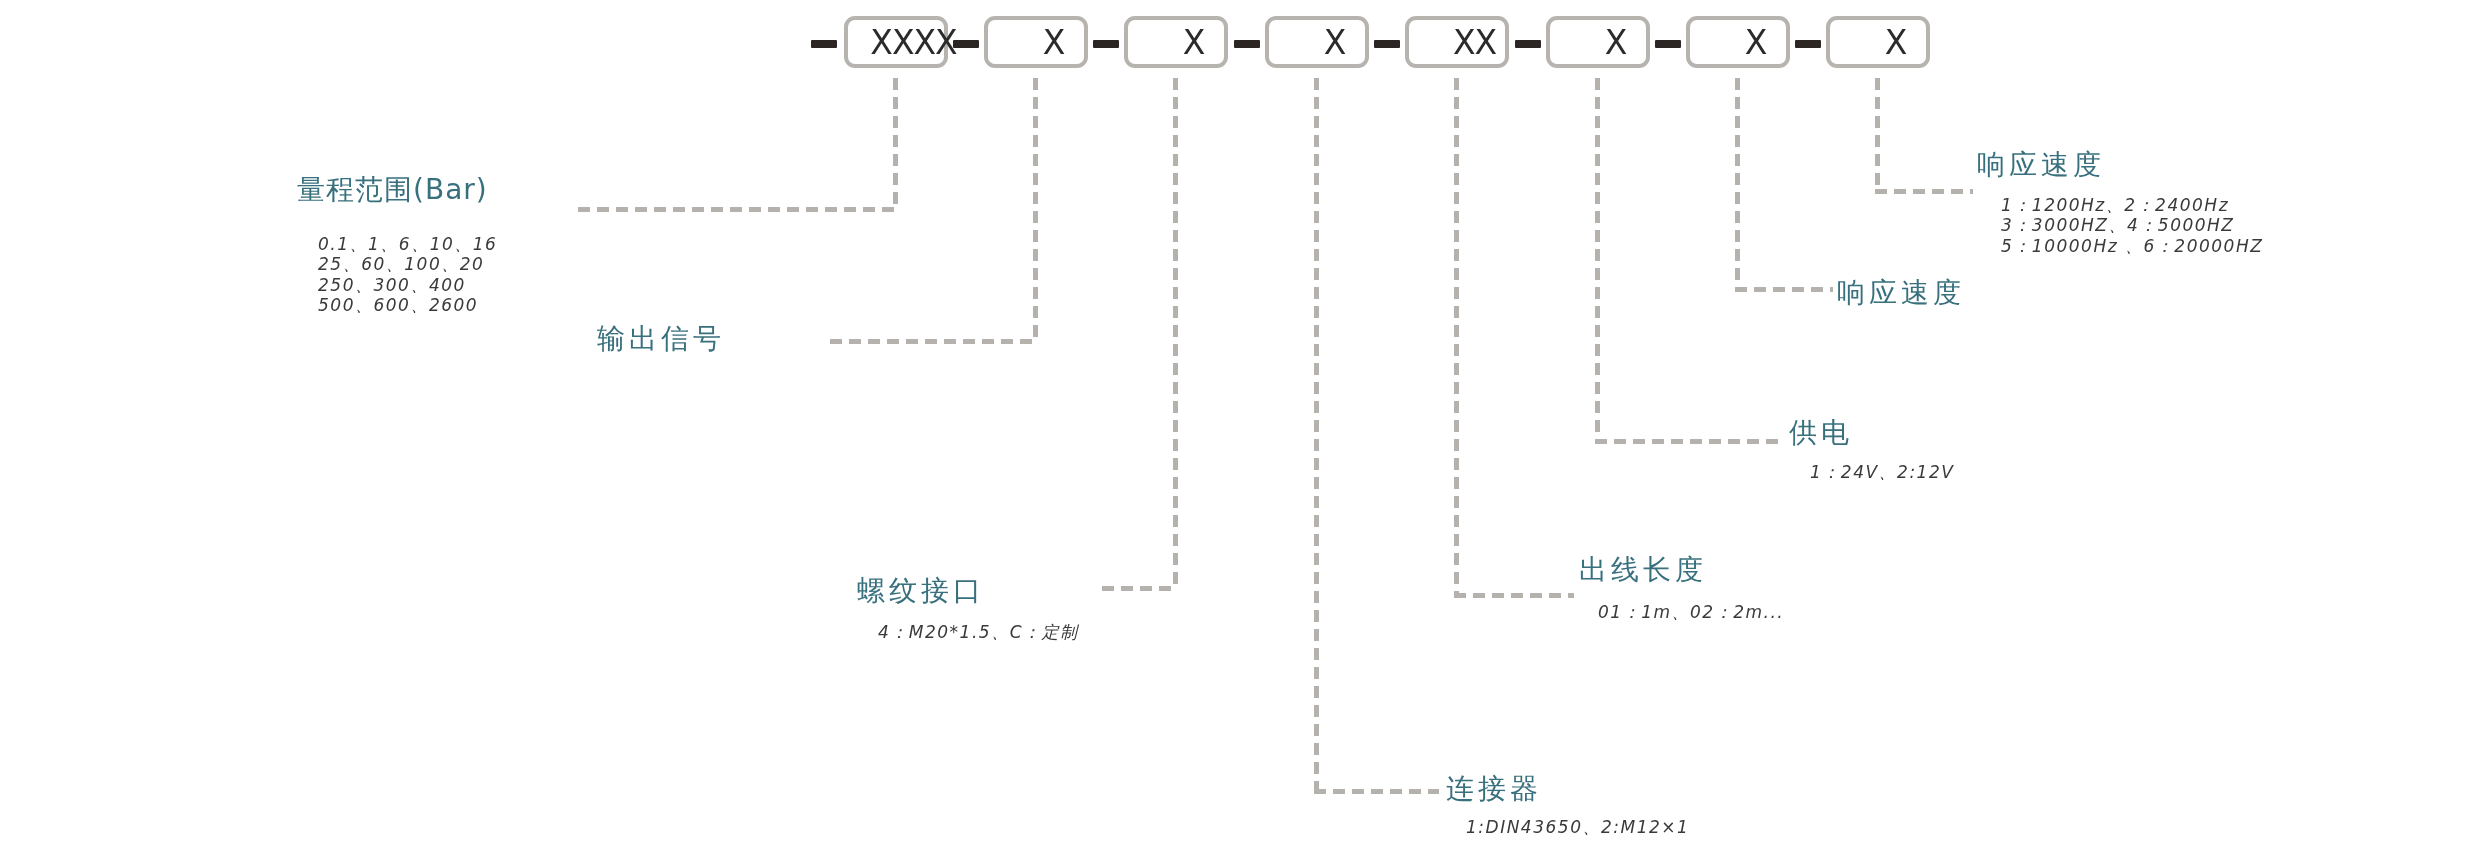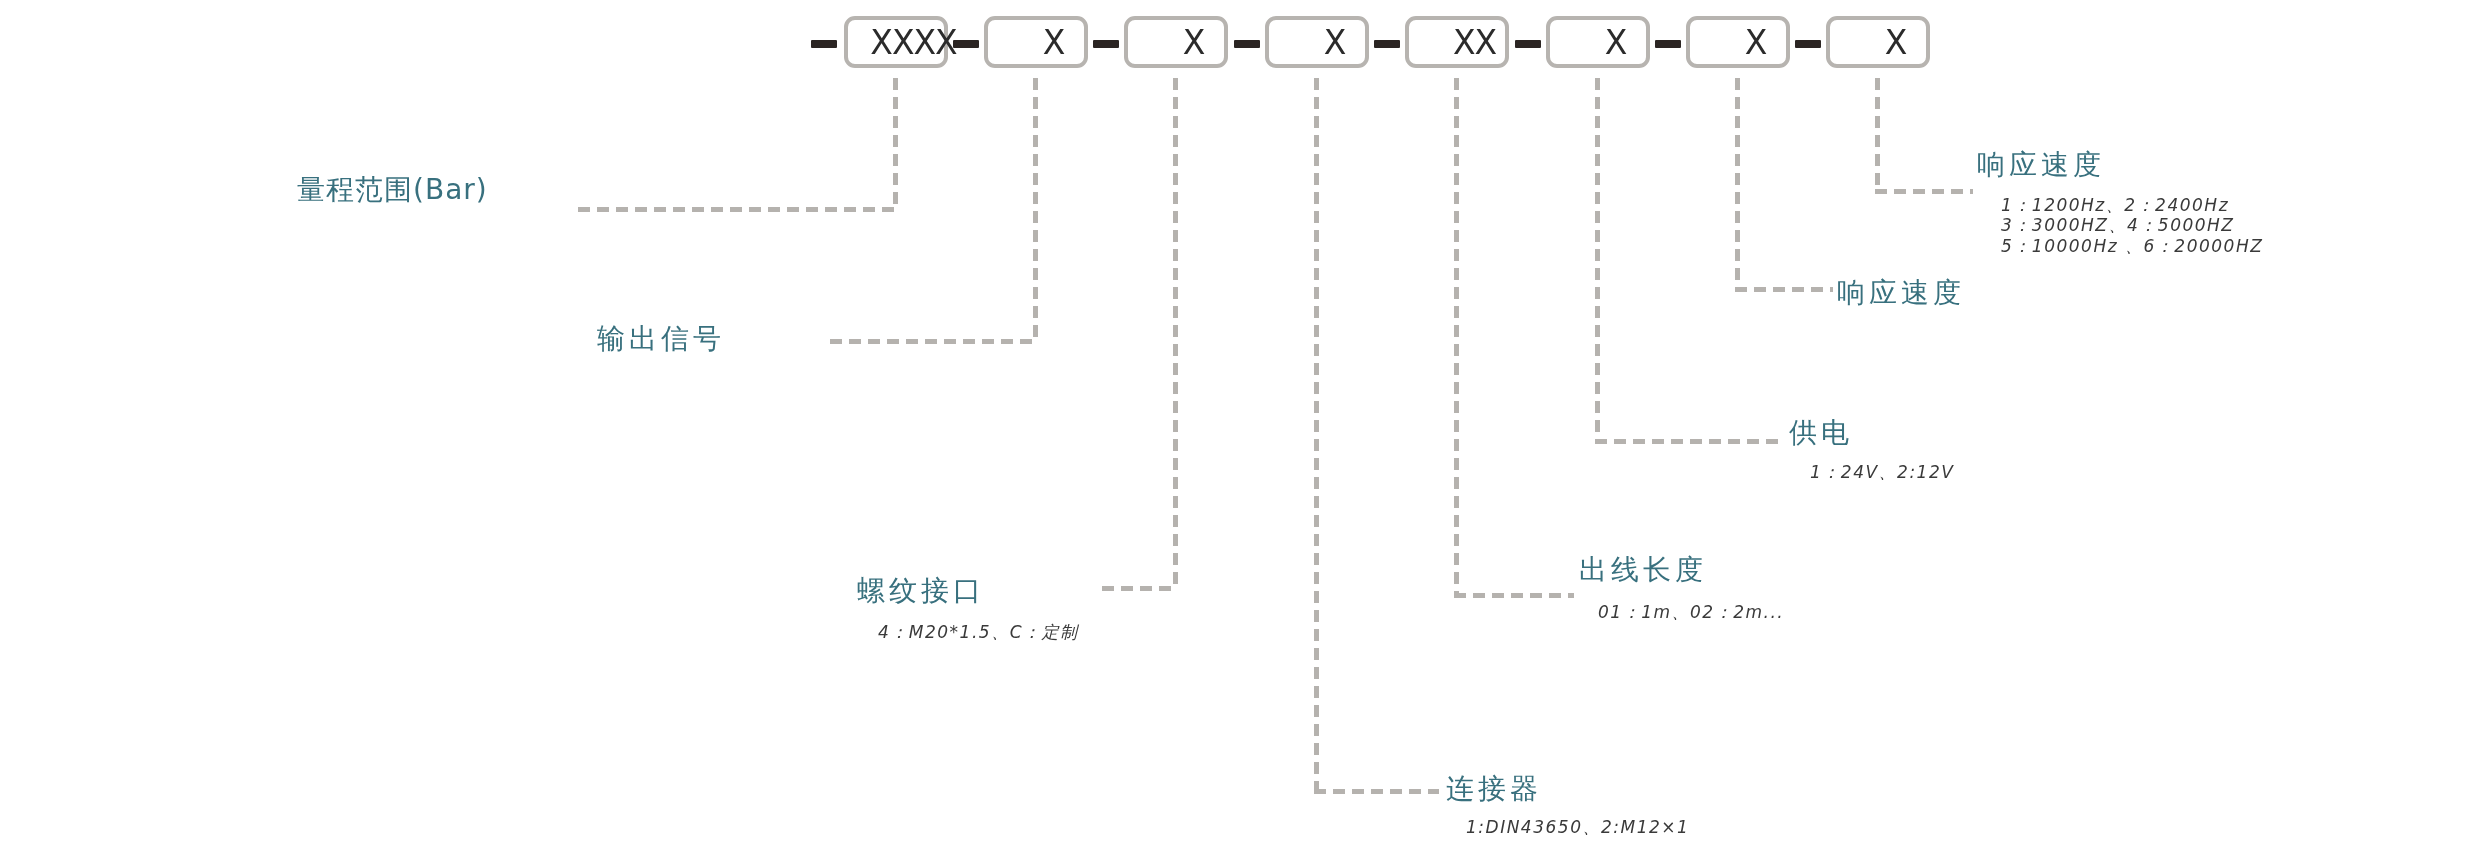--- a/index.html
+++ b/index.html
@@ -90,20 +90,26 @@
   <div class="leader-v v5"></div>
   <div class="leader-h h5"></div>
   <div class="leader-v v6"></div>
   <div class="leader-h h6"></div>
   <div class="leader-v v7"></div>
   <div class="leader-h h7"></div>
   <div class="leader-v v8"></div>
   <div class="leader-h h8"></div>
 
   <div class="field-label fl1">量程范围(Bar)</div>
+  <div class="field-values fv1">
+    <div>0.1、1、6、10、16</div>
+    <div>25、60、100、20</div>
+    <div>250、300、400</div>
+    <div>500、600、2600</div>
+  </div>
 
   <div class="field-label fl2">输出信号</div>
 
   <div class="field-label fl3">螺纹接口</div>
   <div class="field-values fv3">
     <div>4：M20*1.5、C：定制</div>
   </div>
 
   <div class="field-label fl4">连接器</div>
   <div class="field-values fv4">

